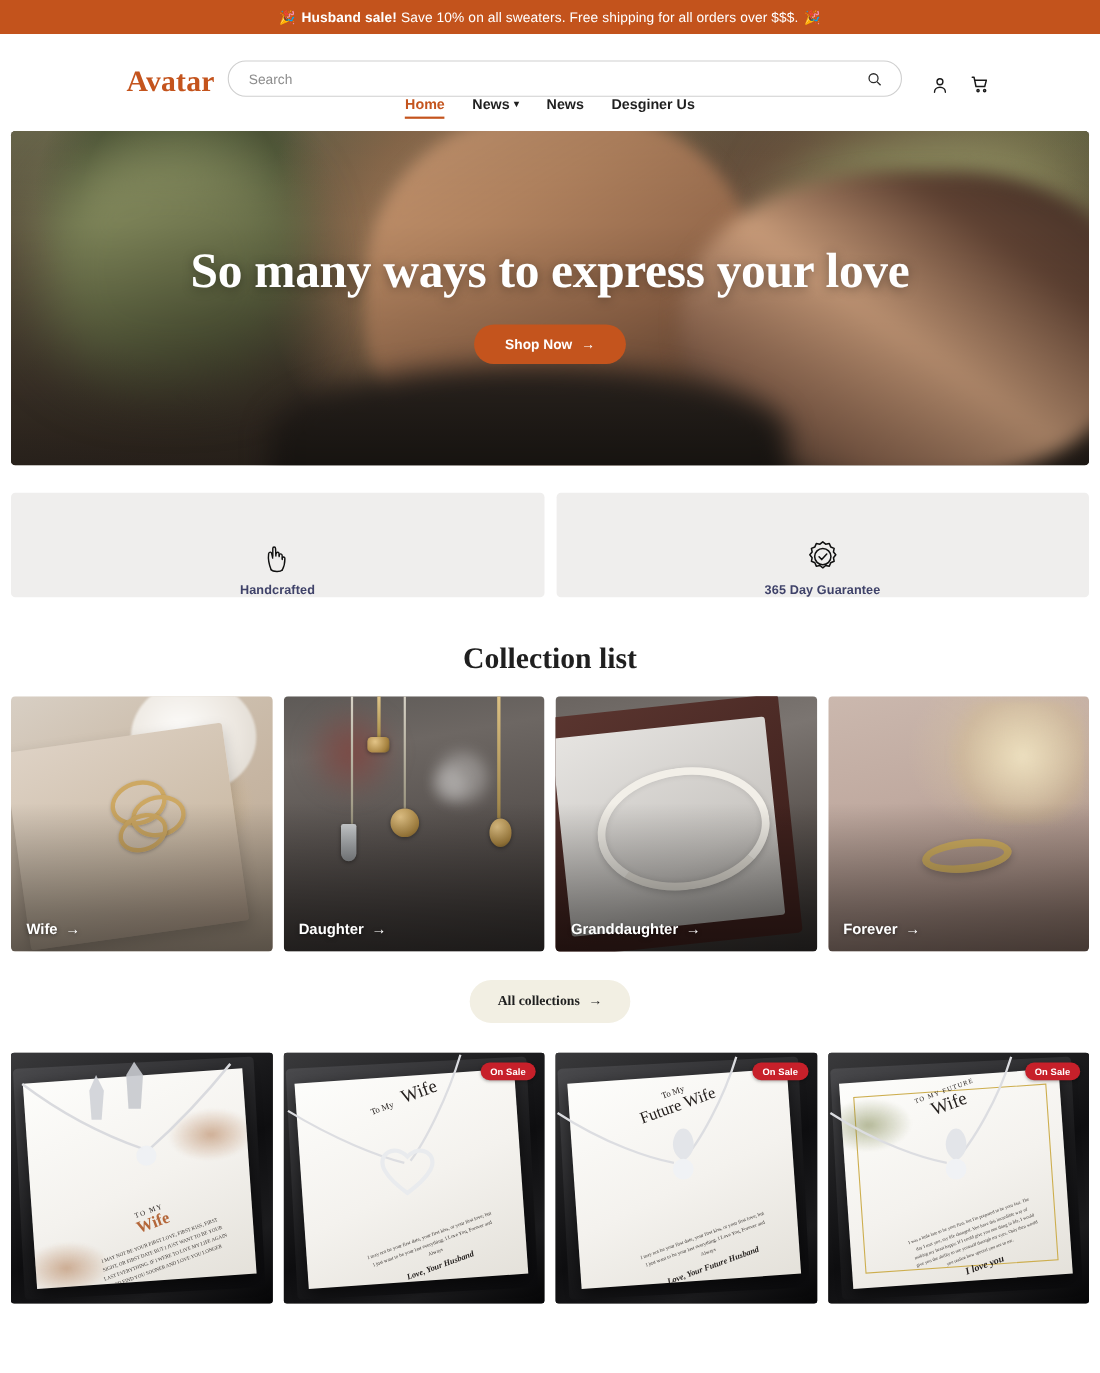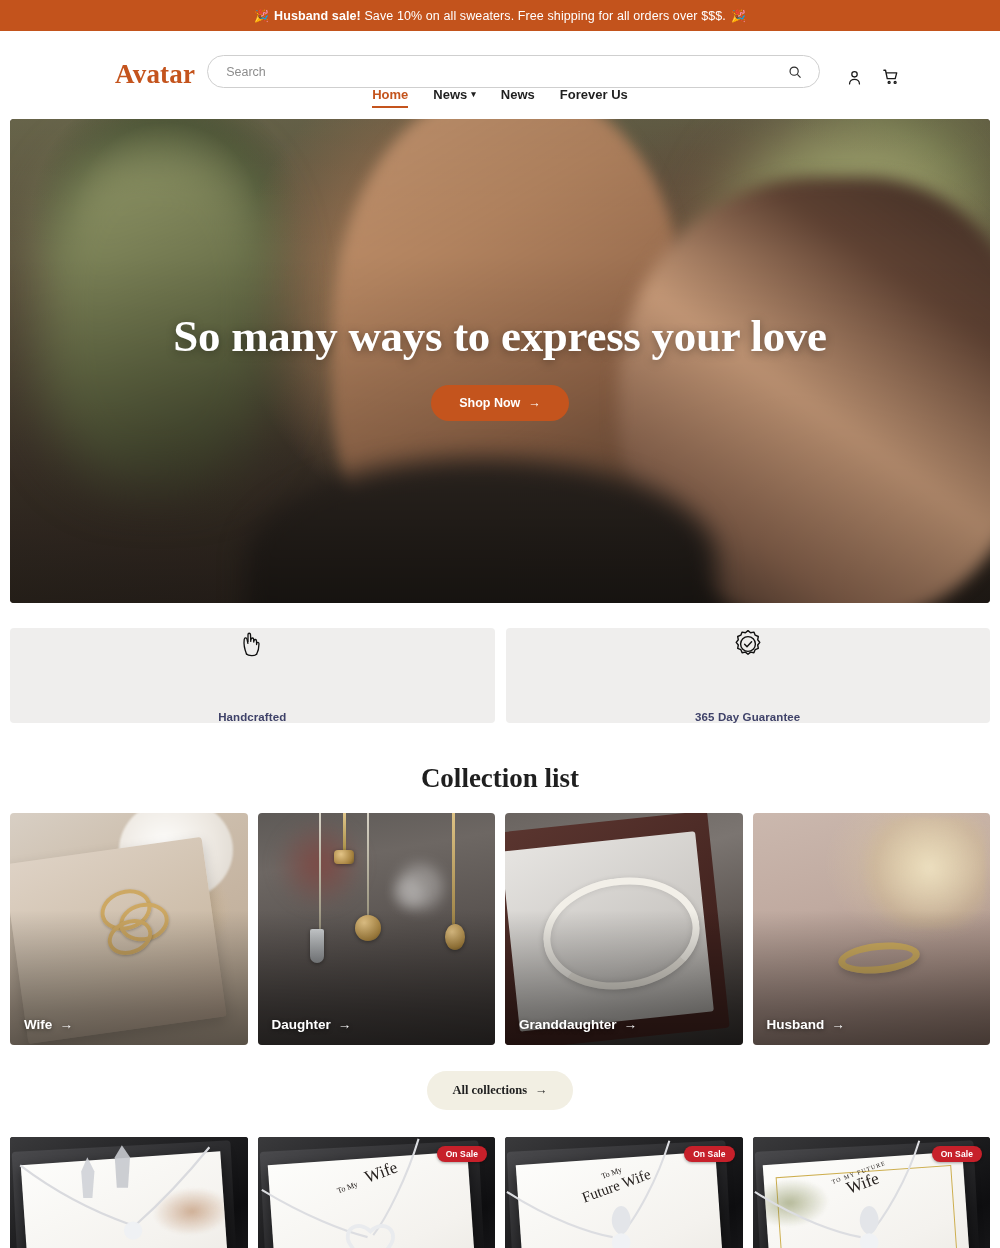--- a/index.html
+++ b/index.html
@@ -84,21 +84,21 @@
   .nav-item.active{ color:#c4541d; }
   .nav-item.active:after{
     content:""; position:absolute; left:0; right:0; bottom:0;
     height:2.5px; background:#c4541d;
   }
   .chev{ display:inline-block; font-size:9px; line-height:1; color:#1f1f1f; }
 
   
   .hero{
     margin:0 10px;
-    height:484px;
+    height:304px;
     border-radius:4px;
     position:relative; overflow:hidden;
     background:#4a4034;
   }
   .hero-photo{ position:absolute; inset:0; }
   .hero-photo .sky{
     position:absolute;inset:0;
     background:
       radial-gradient(ellipse 360px 300px at 78% 42%, #8a6f57 0%, #6a523e 40%, rgba(60,44,32,0) 72%),
       radial-gradient(ellipse 300px 320px at 46% 36%, #b08c6c 0%, #8a6a4c 45%, rgba(70,52,38,0) 75%),
@@ -160,21 +160,21 @@
   }
 
   
   .badges{
     display:flex; gap:11px;
     margin:25px 10px 0 10px;
   }
   .badge{
     flex:1; background:#efeeed; border-radius:4px;
     height:95px;
-    display:flex; flex-direction:column; align-items:center; justify-content:space-between;
+    display:flex; flex-direction:column; align-items:center; justify-content:flex-end;
     gap:9px;
   }
   .badge-label{
     font-size:11.5px; font-weight:bold; color:#3f4269; letter-spacing:.1px;
   }
   .badge svg{ display:block; }
 
   
   .section-title{
     font-family:"Liberation Serif", serif;
@@ -421,21 +421,21 @@
     <span>Home</span>
   </div>
   <div class="nav-item">
     <span>News</span>
     <span class="chev">▾</span>
   </div>
   <div class="nav-item">
     <span>News</span>
   </div>
   <div class="nav-item">
-    <span>Forever Us</span>
+    <span>Desginer Us</span>
   </div>
 </div>
 
 <div class="hero">
   <div class="hero-photo">
     <div class="sky"></div>
       <div class="blurA"></div>
       <div class="blurB"></div>
     <div class="man"></div>
       <div class="woman"></div>
@@ -528,21 +528,21 @@
     </div>
   </div>
 
   <div class="col-card">
     <div class="col-img art-desg">
       <div class="flower"></div>
         <div class="ring"></div>
     </div>
     <div class="col-shade"></div>
     <div class="col-label">
-      <span>Husband</span>
+      <span>Forever</span>
       <span>→</span>
     </div>
   </div>
 </div>
 
 <div class="allwrap">
   <button class="all-btn">
     <span>All collections</span>
     <span>→</span>
   </button>

